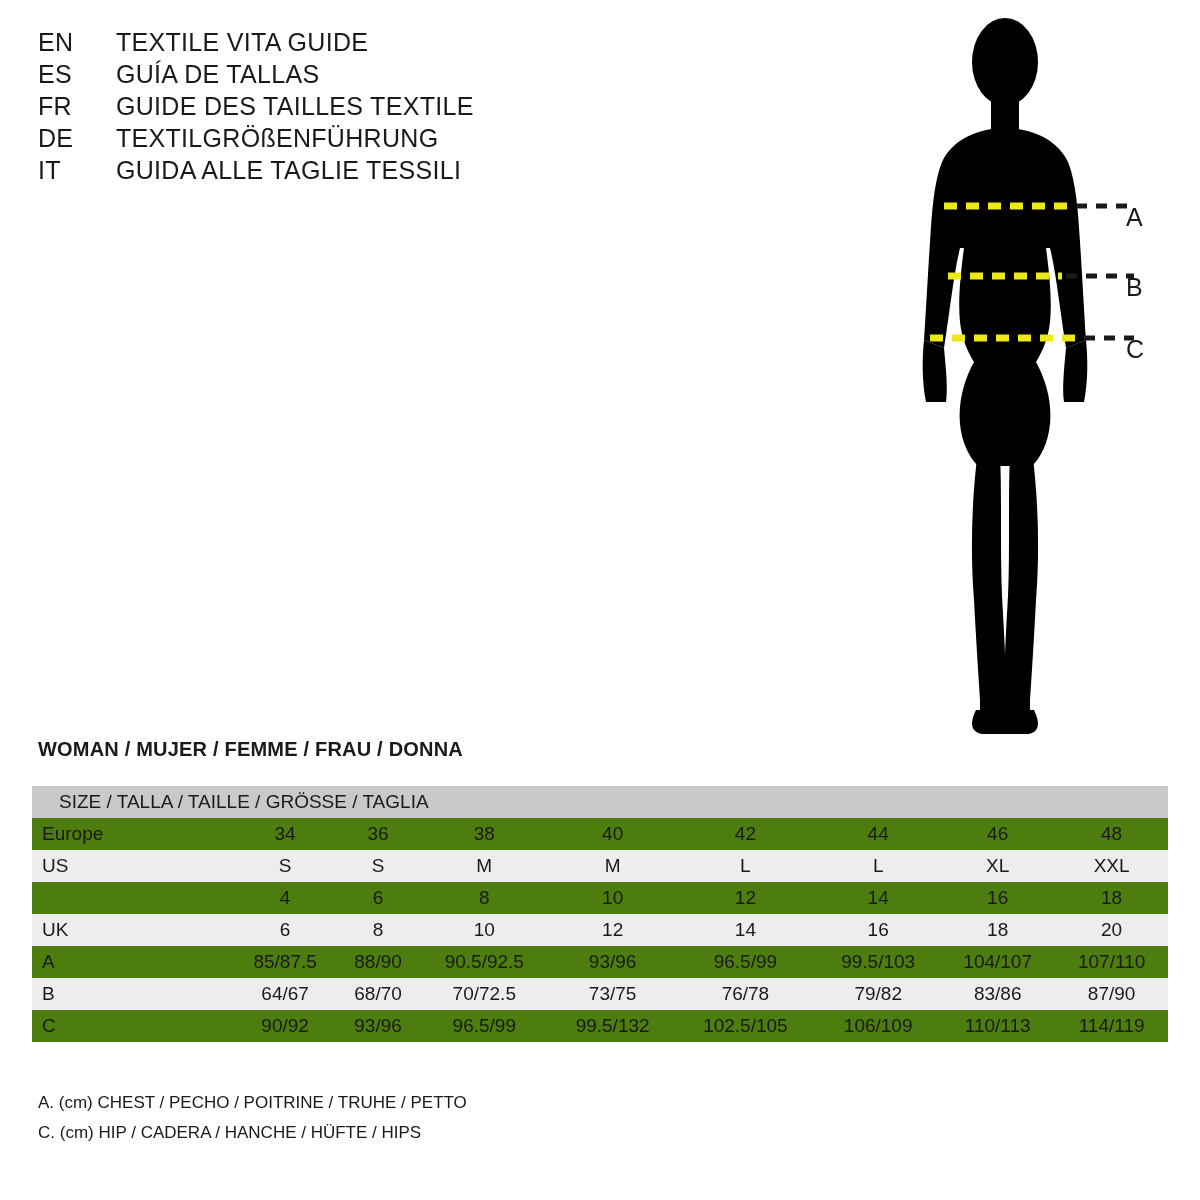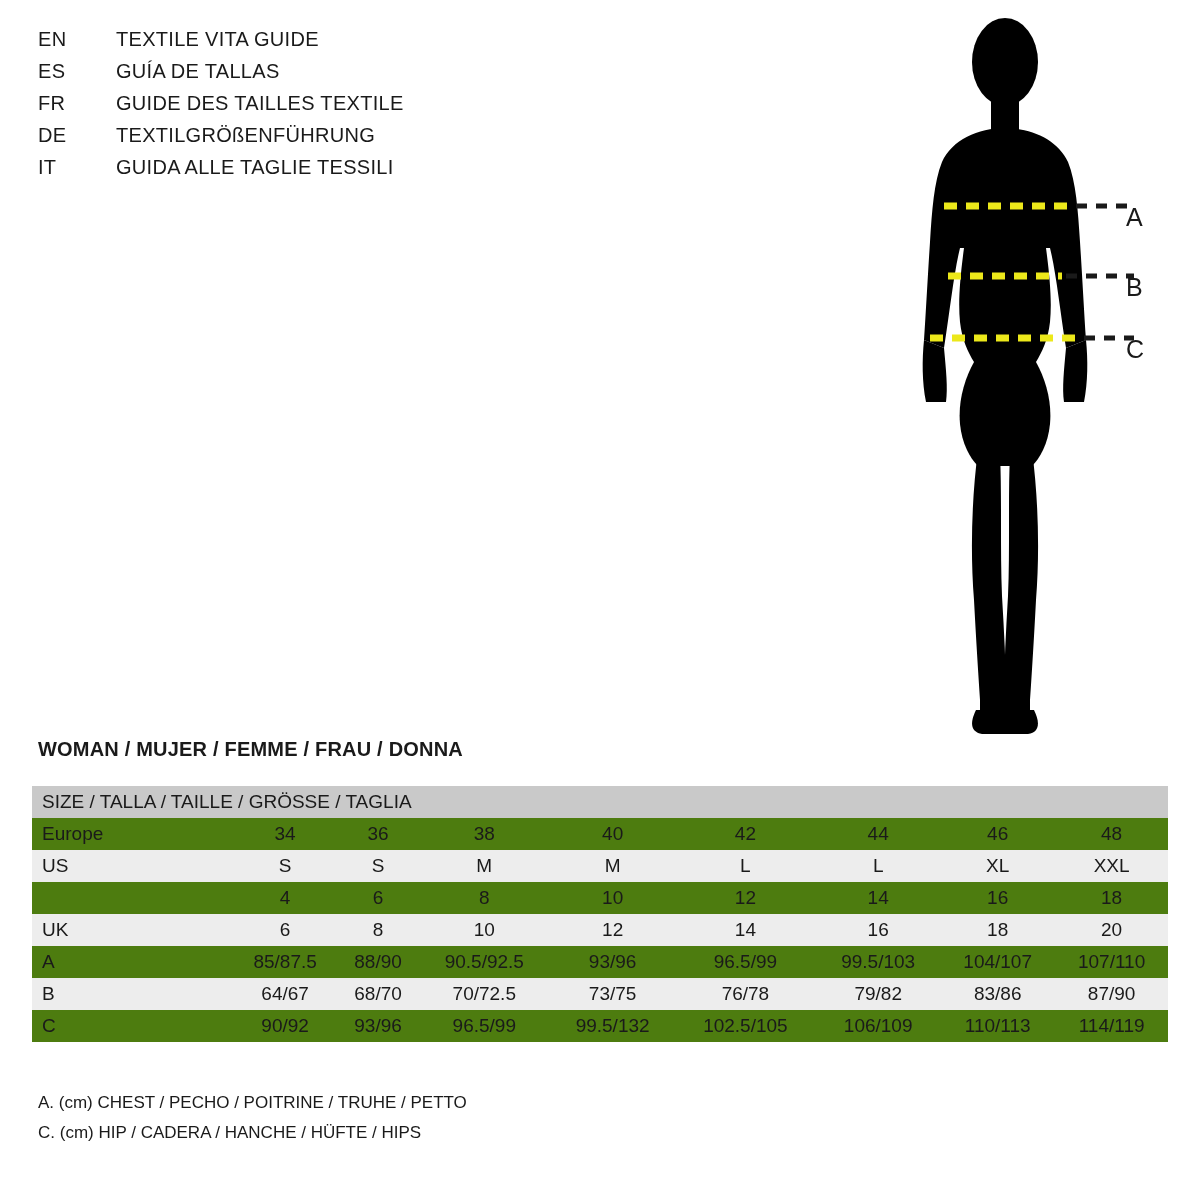--- a/index.html
+++ b/index.html
@@ -20,21 +20,21 @@
   .lang-block {
     position: absolute;
     top: 28px;
     left: 38px;
     width: 640px;
   }
   .lang-row {
     display: flex;
     align-items: baseline;
     height: 32px;
-    font-size: 20px;
+    font-size: 25px;
     letter-spacing: 0.3px;
   }
   .lang-code {
     width: 78px;
     flex: 0 0 78px;
     font-weight: 400;
   }
   .lang-text {
     font-weight: 400;
   }
@@ -88,21 +88,21 @@
   .size-table .rowhead {
     text-align: left;
     padding-left: 10px;
     width: 190px;
   }
   .row-header {
     background: #c9c9c9;
   }
   .row-header td {
     text-align: left;
-    padding-left: 10px;
+    padding-left: 27px;
     font-weight: 400;
   }
   .row-alt-a { background: #ededed; }
   .row-alt-b { background: #4d7c0f; }
 
   
   .legend {
     position: absolute;
     top: 1088px;
     left: 38px;

